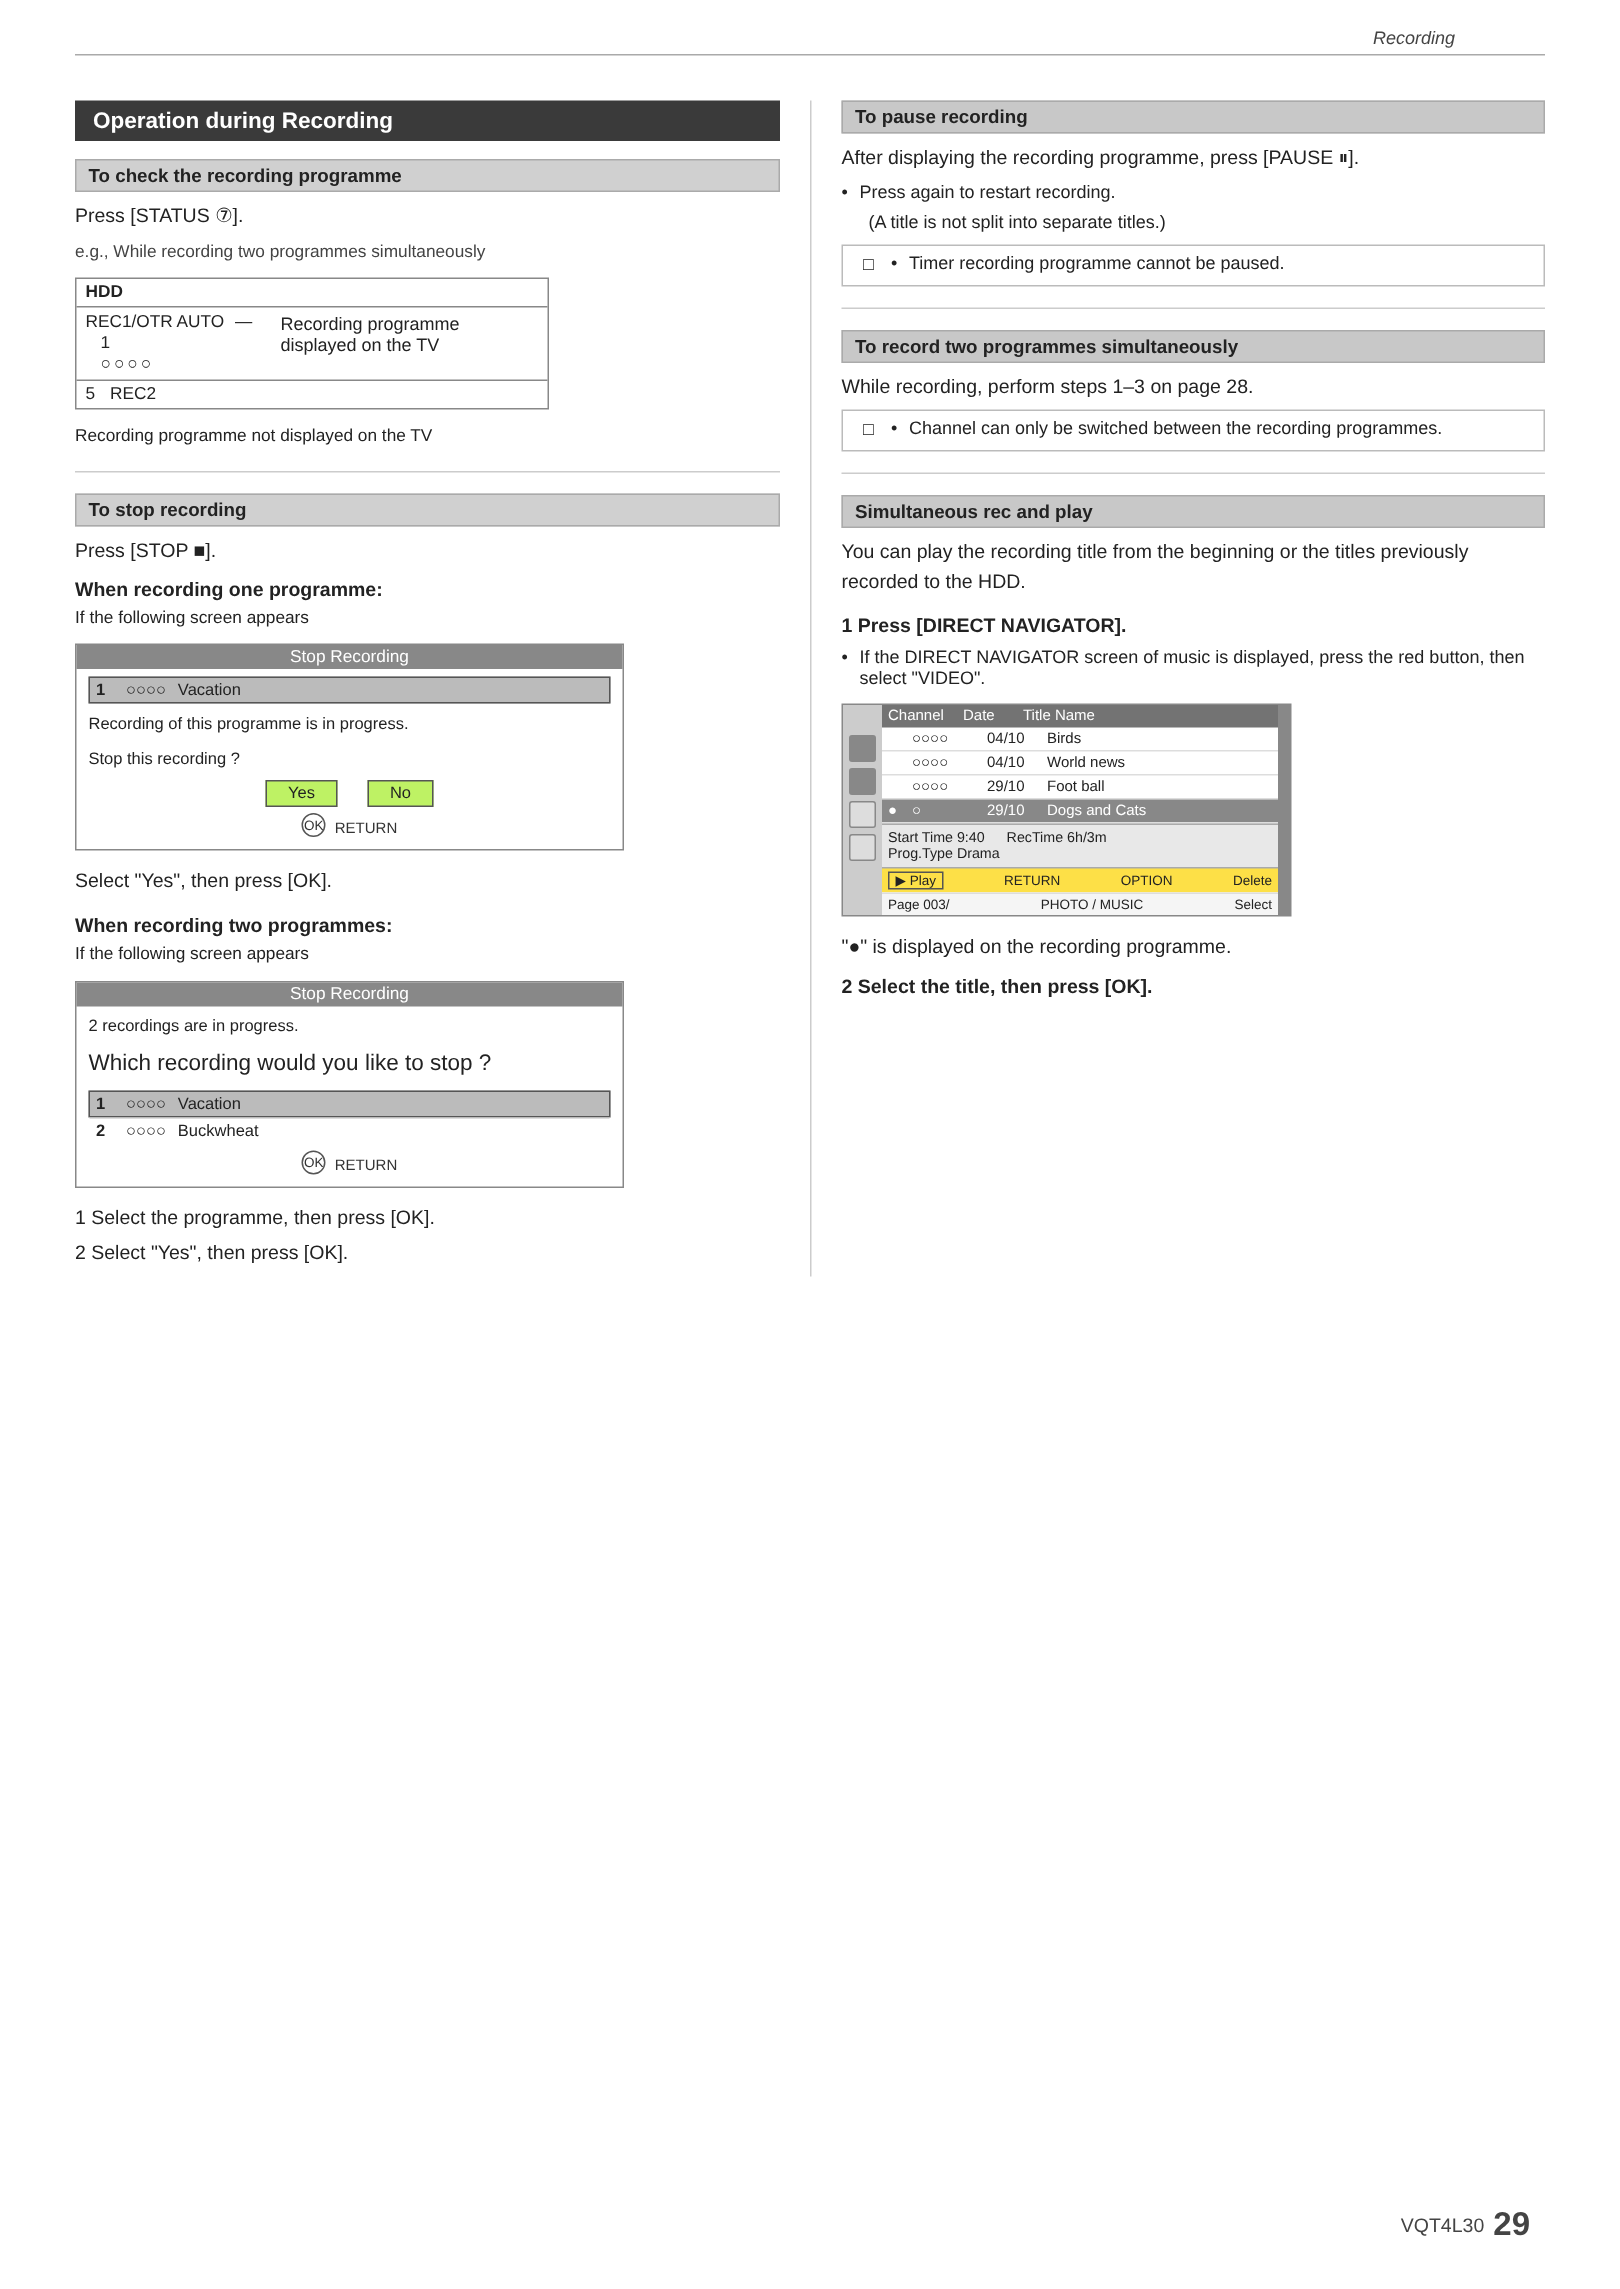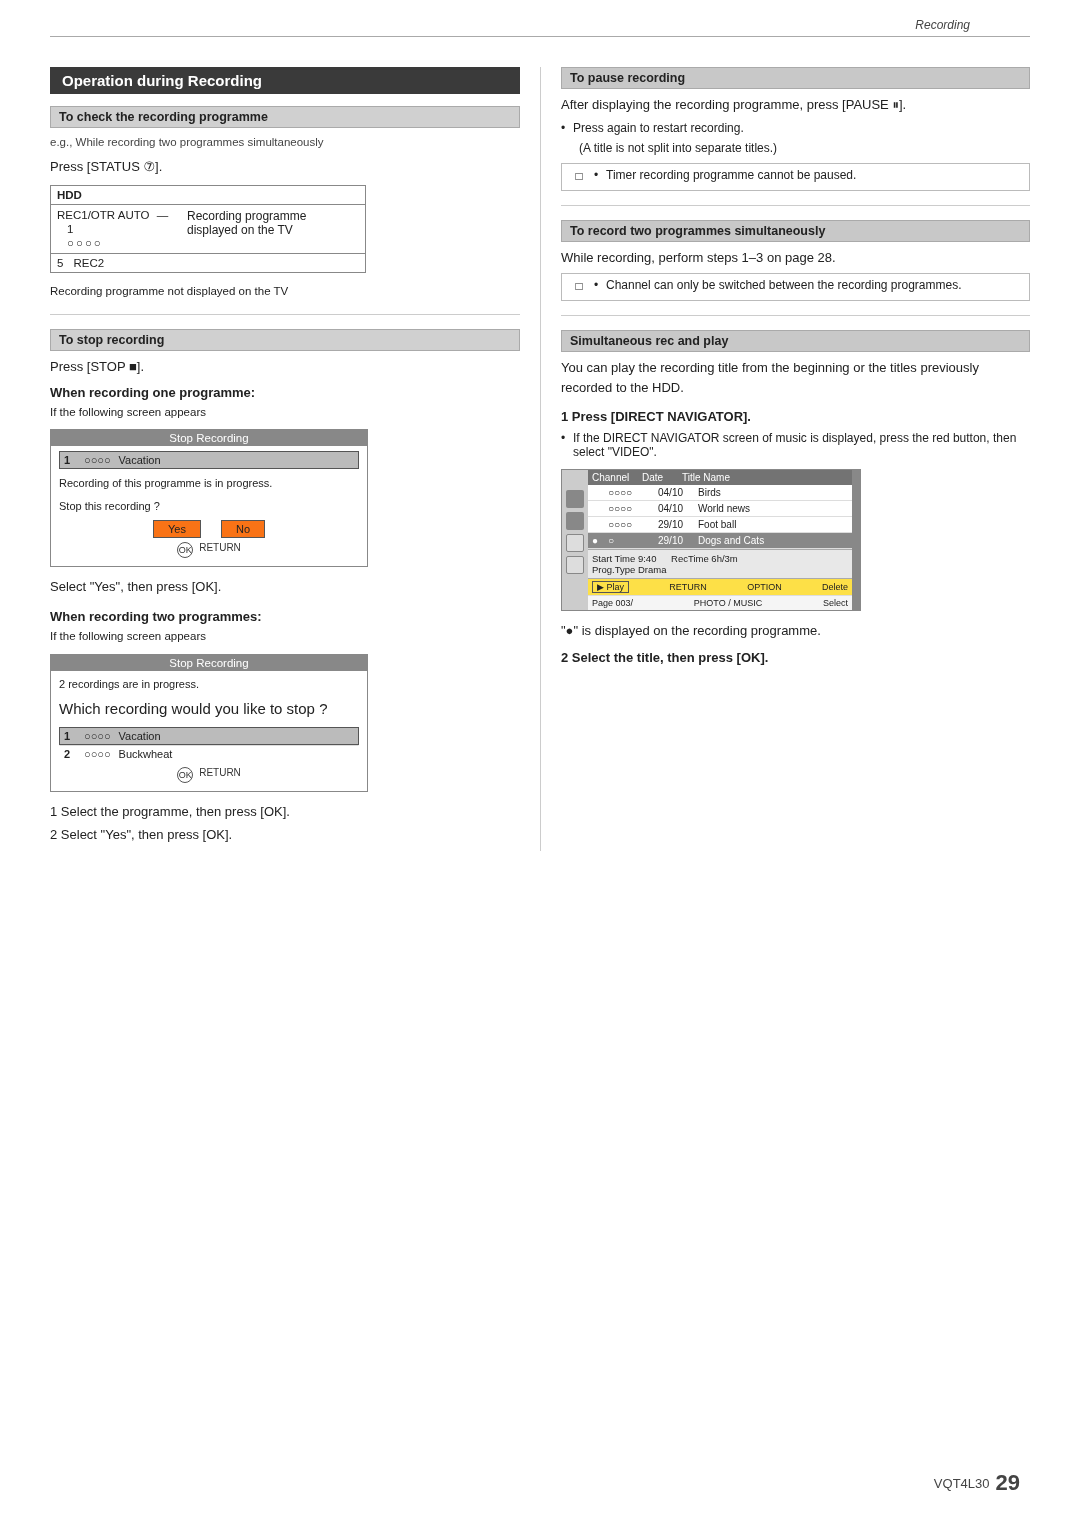--- a/index.html
+++ b/index.html
@@ -109,21 +109,21 @@
       border-top: 1px solid #888;
       padding: 3px 6px;
       display: flex;
       gap: 10px;
     }
     .circles { letter-spacing: 2px; }
     
     .screen-box {
       border: 1px solid #888;
       margin: 8px 0 10px 0;
-      width: 318px;
+      width: 366px;
       font-size: 11px;
     }
     .screen-title-bar {
       background: #888;
       color: #fff;
       text-align: center;
       padding: 2px 0;
       font-size: 11.5px;
     }
     .screen-body {
@@ -141,28 +141,28 @@
     }
     .screen-row-num { width: 20px; font-weight: bold; }
     .screen-buttons {
       display: flex;
       gap: 20px;
       justify-content: center;
       margin-top: 6px;
     }
     .screen-btn {
       border: 1px solid #555;
-      background: #f97316;
+      background: #bef264;
       padding: 2px 14px;
       font-size: 11px;
     }
     .screen-footer {
       display: flex;
       justify-content: center;
-      align-items: flex-start;
+      align-items: flex-end;
       padding: 4px 0 3px 0;
       font-size: 10px;
       color: #333;
       gap: 6px;
     }
     .screen-footer-icon {
       width: 16px; height: 16px;
       border: 1px solid #555;
       border-radius: 50%;
       display: inline-flex; align-items: center; justify-content: center;
@@ -208,22 +208,22 @@
   <div class="left-col">
 
     <div class="section-header">
       <span>Operation during Recording</span>
     </div>
 
     <div>
       <div class="subsection-header">
         <span>To check the recording programme</span>
       </div>
+      <p>Press [STATUS ⑦].</p>
       <p style="font-size:11.5px; color:#444;">e.g., While recording two programmes simultaneously</p>
-      <p>Press [STATUS ⑦].</p>
 
       <div class="diagram-box">
         <div class="diagram-hdd-row">
           <span>HDD</span>
         </div>
         <div class="diagram-body">
           <div class="diagram-left">
             <div>
               <span>REC1/OTR AUTO</span>
               <span style="margin-left:4px;">—</span>

